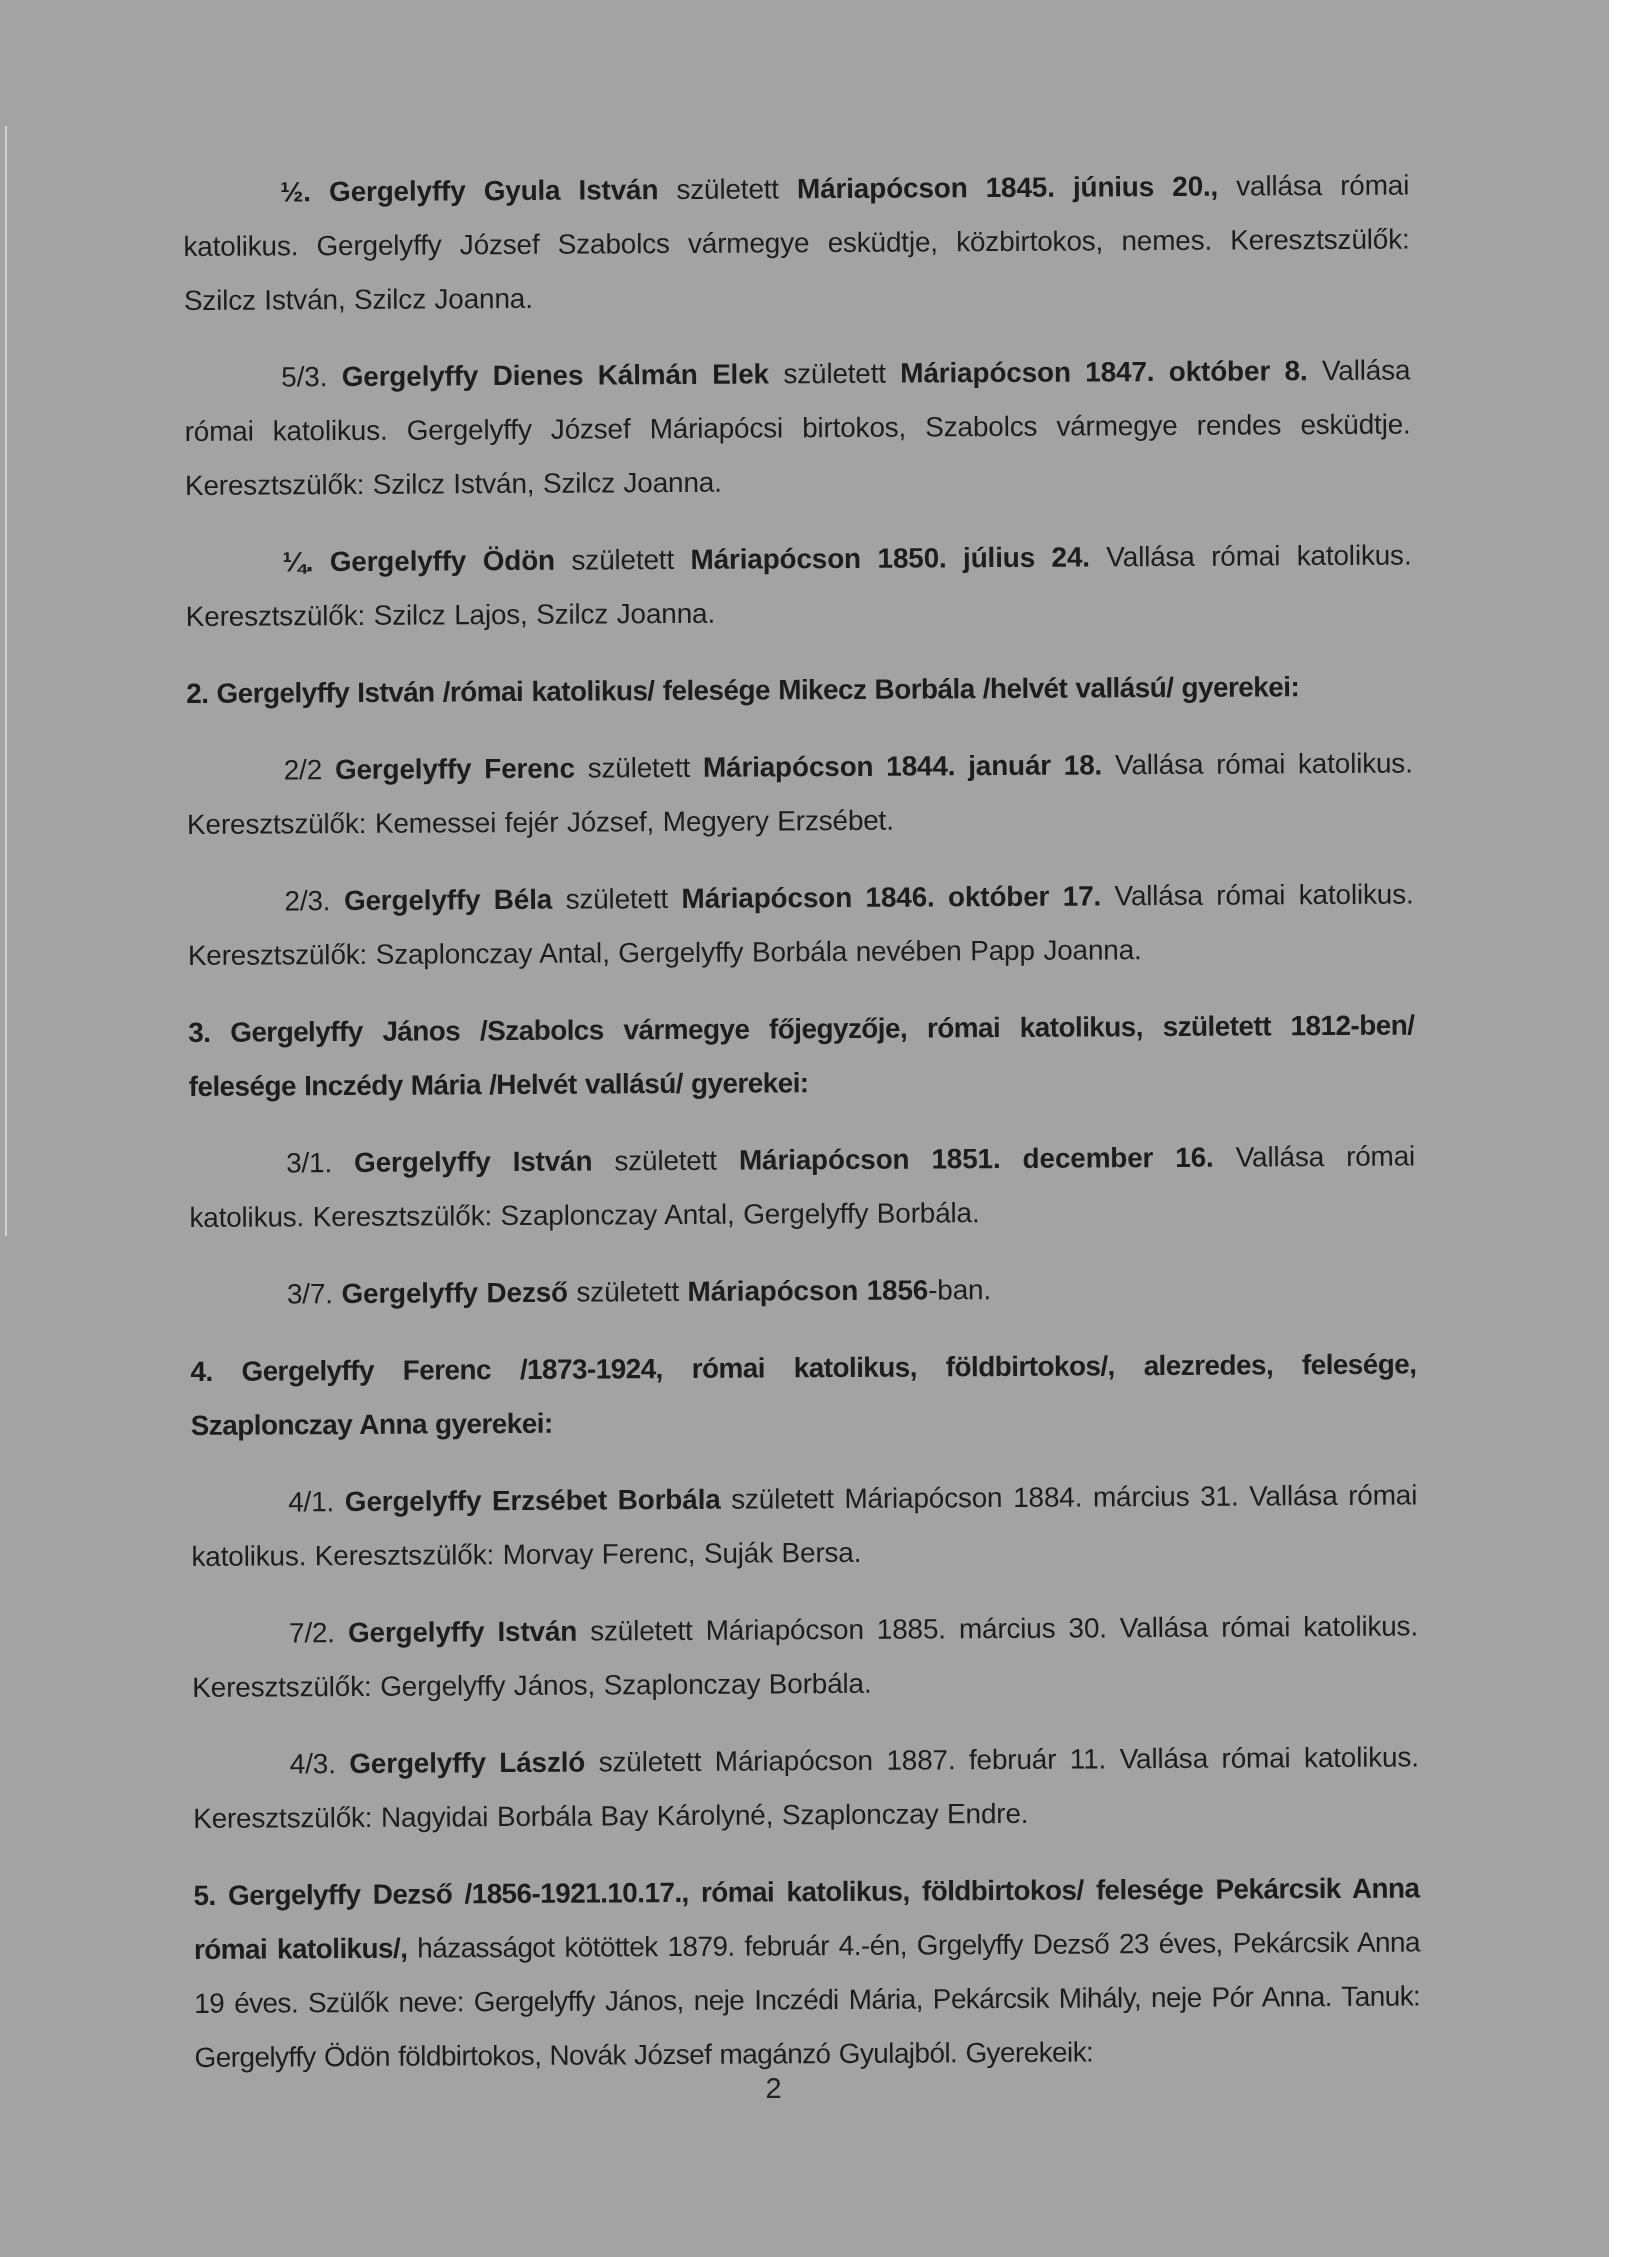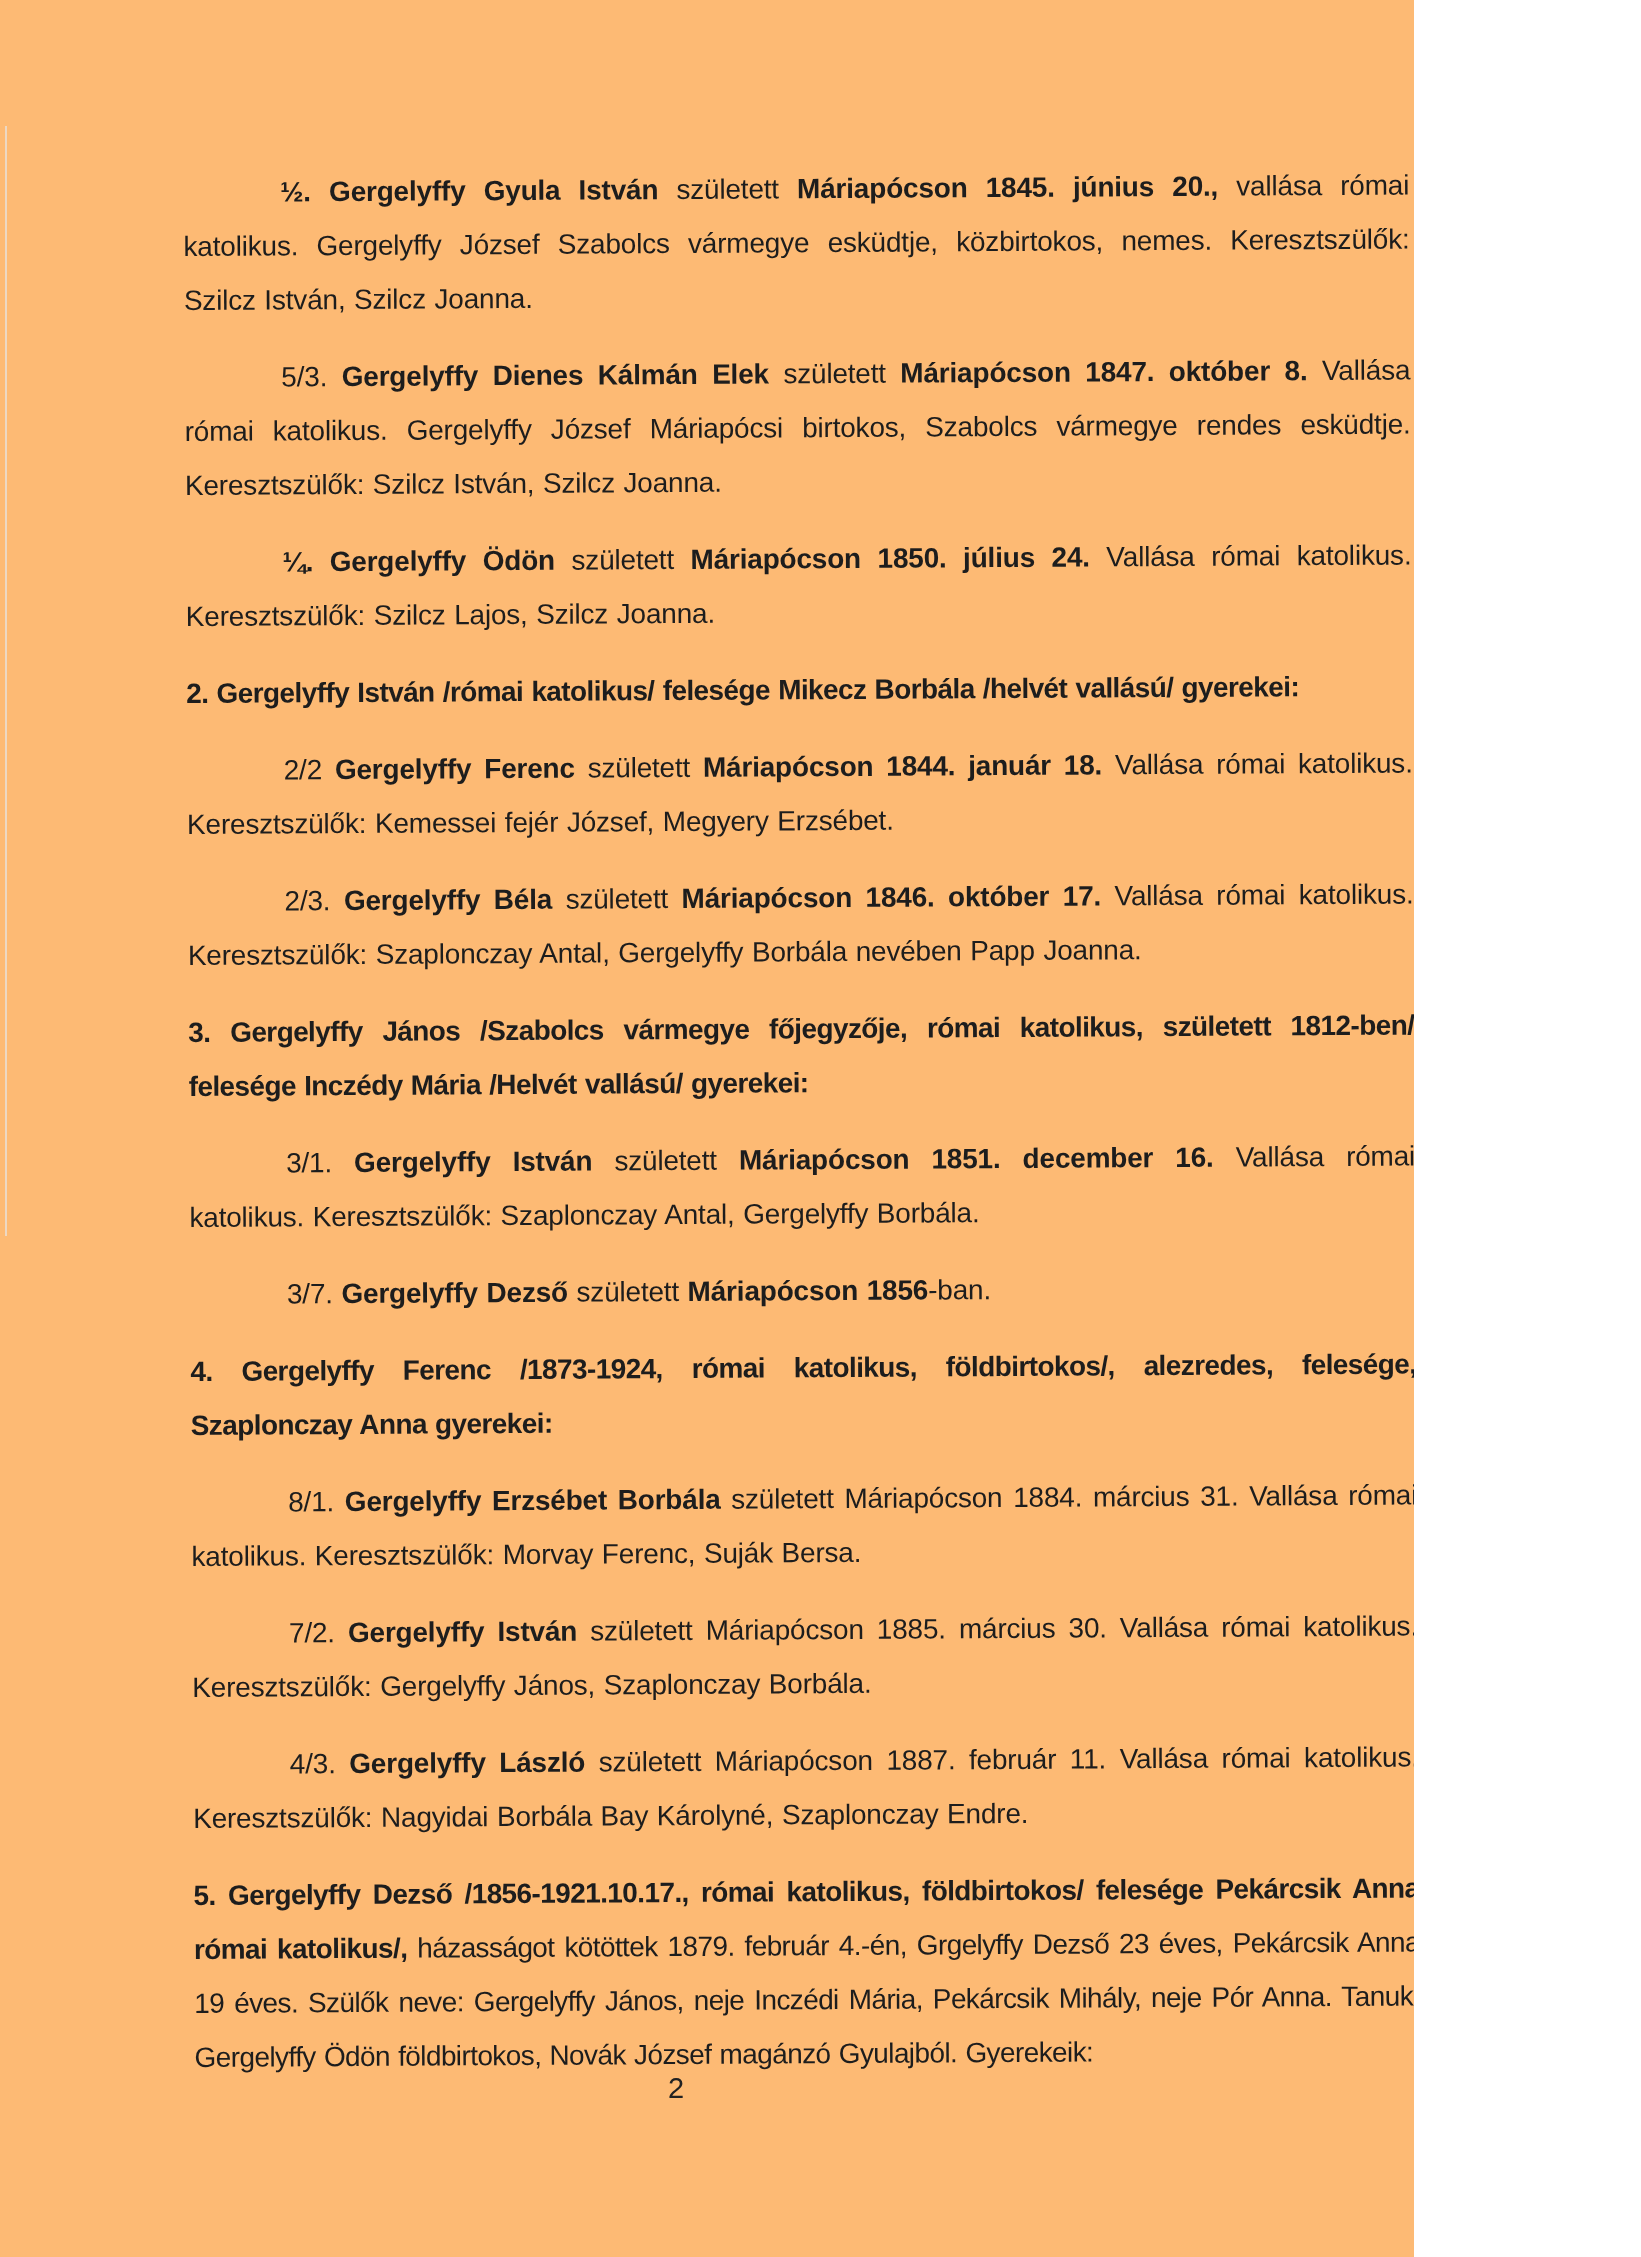--- a/index.html
+++ b/index.html
@@ -1,20 +1,20 @@
 <!DOCTYPE html>
 <html><head>
 <meta charset="utf-8">
 <style>
   html, body { margin: 0; padding: 0; background: #ffffff; }
   .page {
     position: relative;
-    width: 1414px;
+    width: 1609px;
     height: 2257px;
-    background: #fdba74;
+    background: #a3a3a3;
     overflow: hidden;
     font-family: "Liberation Sans", sans-serif;
     color: #1f1f1f;
   }
   .scan-artifact {
     position: absolute;
     left: 4.8px;
     top: 126px;
     width: 1.9px;
     height: 1110px;
@@ -60,20 +60,20 @@
       <p class="para indent"><span class="run bold">½. Gergelyffy Gyula István</span><span class="run"> született </span><span class="run bold">Máriapócson 1845. június 20.,</span><span class="run"> vallása római katolikus. Gergelyffy József Szabolcs vármegye esküdtje, közbirtokos, nemes. Keresztszülők: Szilcz István, Szilcz Joanna.</span></p>
       <p class="para indent"><span class="run">5/3. </span><span class="run bold">Gergelyffy Dienes Kálmán Elek</span><span class="run"> született </span><span class="run bold">Máriapócson 1847. október 8.</span><span class="run"> Vallása római katolikus. Gergelyffy József Máriapócsi birtokos, Szabolcs vármegye rendes esküdtje. Keresztszülők: Szilcz István, Szilcz Joanna.</span></p>
       <p class="para indent"><span class="run bold">¼. Gergelyffy Ödön</span><span class="run"> született </span><span class="run bold">Máriapócson 1850. július 24.</span><span class="run"> Vallása római katolikus. Keresztszülők: Szilcz Lajos, Szilcz Joanna.</span></p>
       <p class="para heading"><span class="run bold">2. Gergelyffy István /római katolikus/ felesége Mikecz Borbála /helvét vallású/ gyerekei:</span></p>
       <p class="para indent"><span class="run">2/2 </span><span class="run bold">Gergelyffy Ferenc</span><span class="run"> született </span><span class="run bold">Máriapócson 1844. január 18.</span><span class="run"> Vallása római katolikus. Keresztszülők: Kemessei fejér József, Megyery Erzsébet.</span></p>
       <p class="para indent"><span class="run">2/3. </span><span class="run bold">Gergelyffy Béla</span><span class="run"> született </span><span class="run bold">Máriapócson 1846. október 17.</span><span class="run"> Vallása római katolikus. Keresztszülők: Szaplonczay Antal, Gergelyffy Borbála nevében Papp Joanna.</span></p>
       <p class="para heading"><span class="run bold">3. Gergelyffy János /Szabolcs vármegye főjegyzője, római katolikus, született 1812-ben/ felesége Inczédy Mária /Helvét vallású/ gyerekei:</span></p>
       <p class="para indent"><span class="run">3/1. </span><span class="run bold">Gergelyffy István</span><span class="run"> született </span><span class="run bold">Máriapócson 1851. december 16.</span><span class="run"> Vallása római katolikus. Keresztszülők: Szaplonczay Antal, Gergelyffy Borbála.</span></p>
       <p class="para indent"><span class="run">3/7. </span><span class="run bold">Gergelyffy Dezső</span><span class="run"> született </span><span class="run bold">Máriapócson 1856</span><span class="run">-ban.</span></p>
       <p class="para heading"><span class="run bold">4. Gergelyffy Ferenc /1873-1924, római katolikus, földbirtokos/, alezredes, felesége, Szaplonczay Anna gyerekei:</span></p>
-      <p class="para indent"><span class="run">8/1. </span><span class="run bold">Gergelyffy Erzsébet Borbála</span><span class="run"> született Máriapócson 1884. március 31. Vallása római katolikus. Keresztszülők: Morvay Ferenc, Suják Bersa.</span></p>
+      <p class="para indent"><span class="run">4/1. </span><span class="run bold">Gergelyffy Erzsébet Borbála</span><span class="run"> született Máriapócson 1884. március 31. Vallása római katolikus. Keresztszülők: Morvay Ferenc, Suják Bersa.</span></p>
       <p class="para indent"><span class="run">7/2. </span><span class="run bold">Gergelyffy István</span><span class="run"> született Máriapócson 1885. március 30. Vallása római katolikus. Keresztszülők: Gergelyffy János, Szaplonczay Borbála.</span></p>
       <p class="para indent"><span class="run">4/3. </span><span class="run bold">Gergelyffy László</span><span class="run"> született Máriapócson 1887. február 11. Vallása római katolikus. Keresztszülők: Nagyidai Borbála Bay Károlyné, Szaplonczay Endre.</span></p>
       <p class="para heading"><span class="run bold">5. Gergelyffy Dezső /1856-1921.10.17., római katolikus, földbirtokos/ felesége Pekárcsik Anna római katolikus/,</span><span class="run"> házasságot kötöttek 1879. február 4.-én, Grgelyffy Dezső 23 éves, Pekárcsik Anna 19 éves. Szülők neve: Gergelyffy János, neje Inczédi Mária, Pekárcsik Mihály, neje Pór Anna. Tanuk: Gergelyffy Ödön földbirtokos, Novák József magánzó Gyulajból. Gyerekeik:</span></p>
     </div>
   <div class="pagenum">2</div>
 </div>
 
 
 </body></html>

